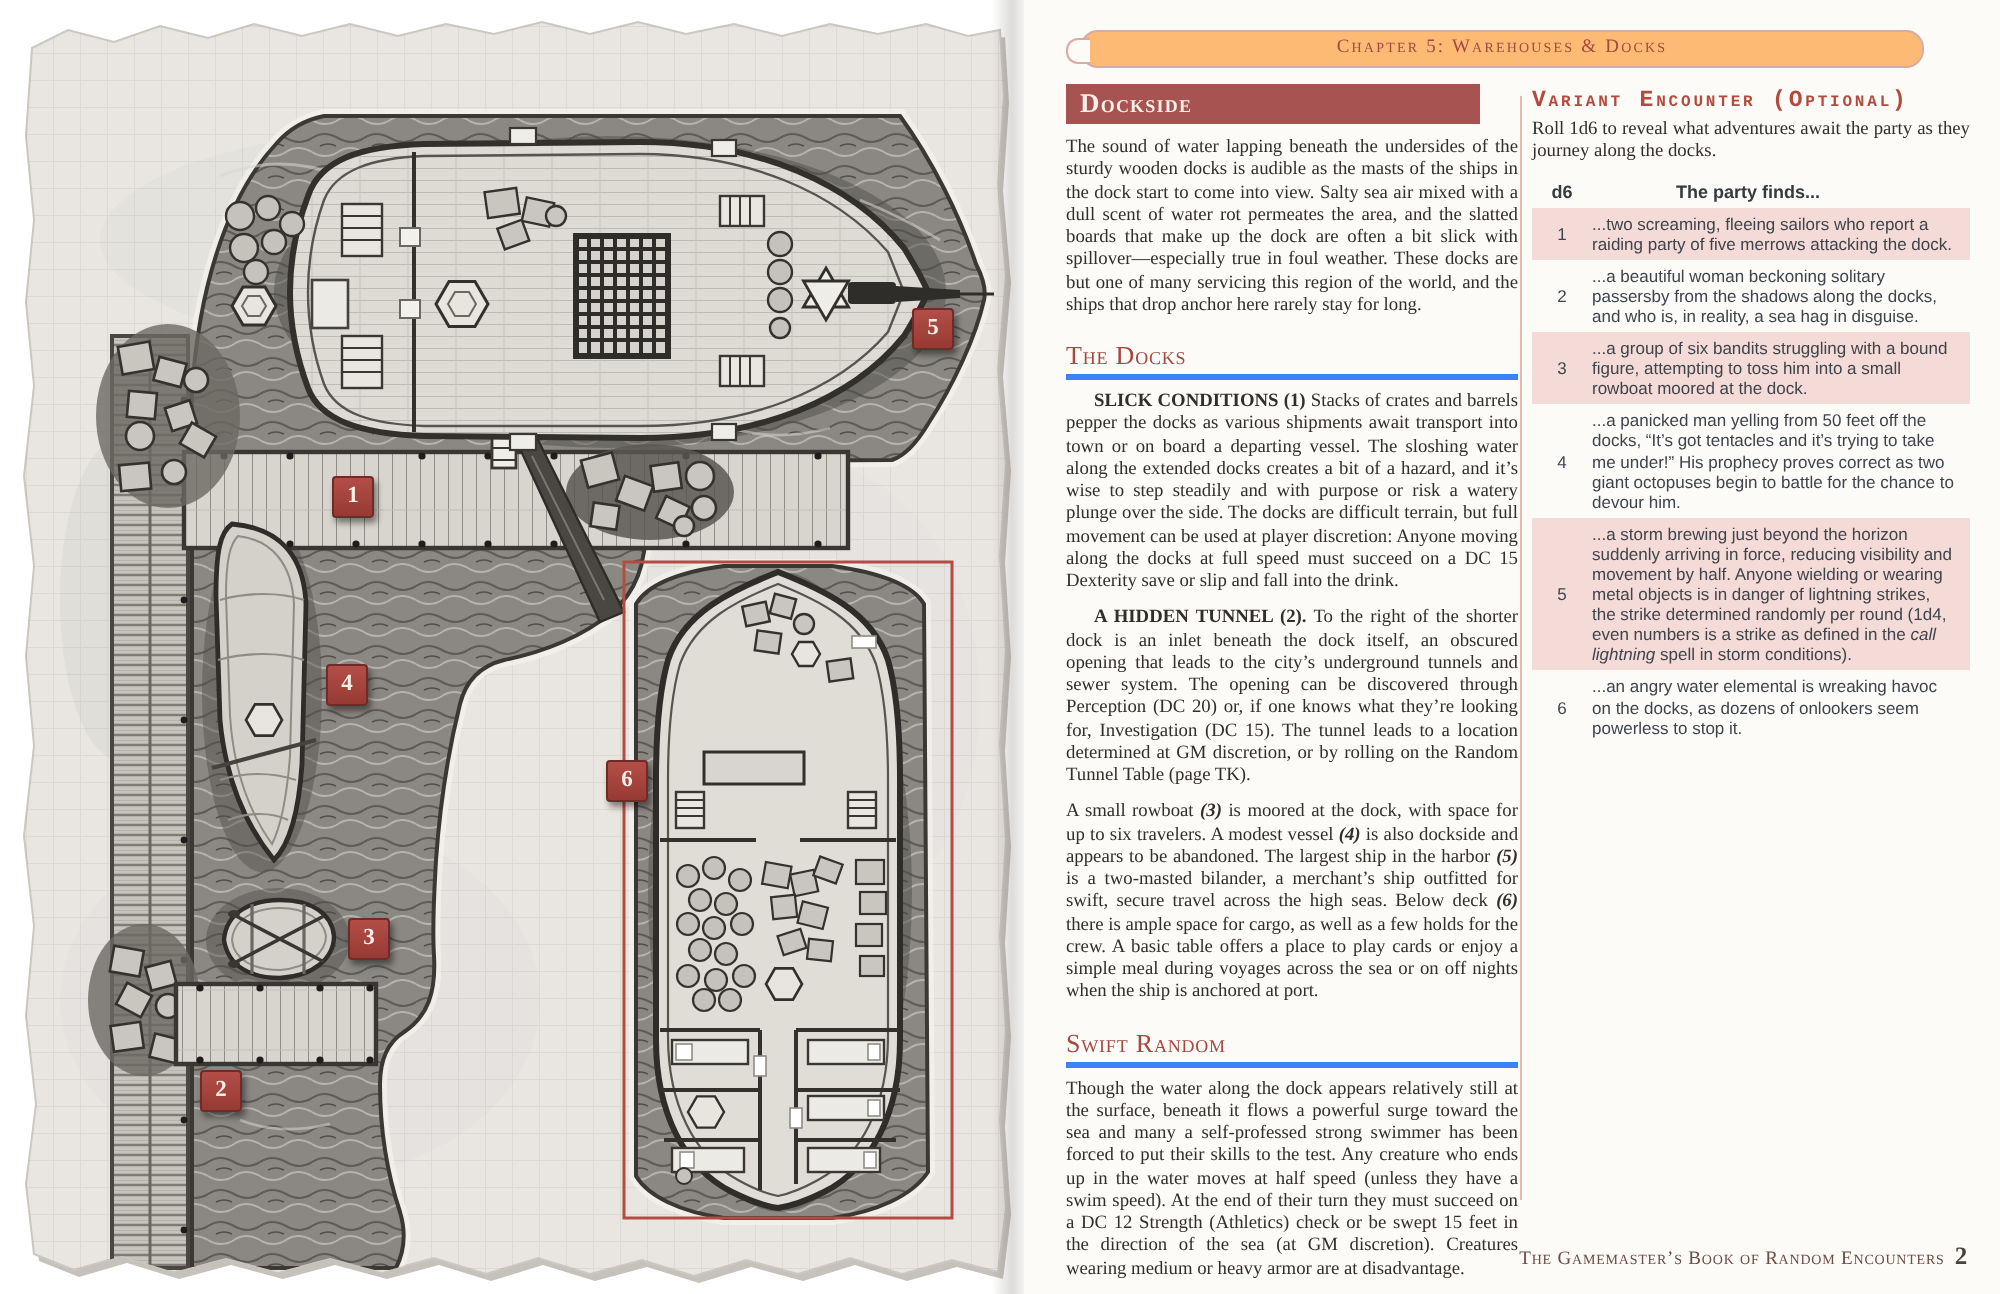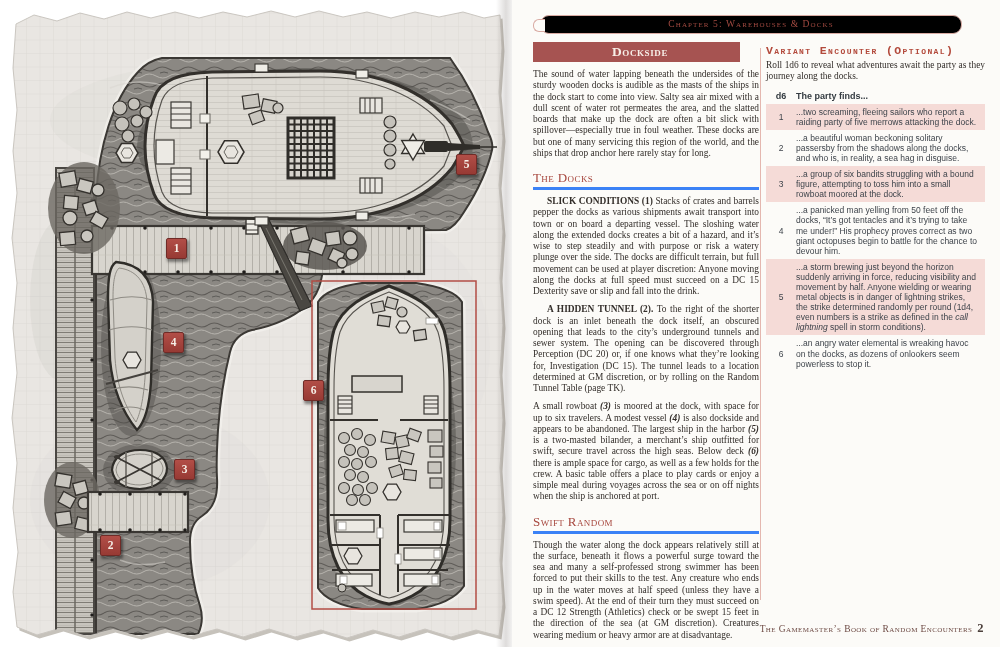--- a/index.html
+++ b/index.html
@@ -13,50 +13,50 @@
          background:linear-gradient(#b24e47,#973a34);border:1px solid #6f2b27;
          box-shadow:1.5px 2.5px 3px rgba(0,0,0,.45);
          color:#f5eee6;font:bold 11.5px/19px "Liberation Serif",serif;text-align:center;}
 
   
   #right-page{position:absolute;left:512px;top:0;width:488px;height:647px;background:#fcfbf8;}
   #gutter{position:absolute;left:496px;top:0;width:22px;height:647px;
           background:linear-gradient(90deg,rgba(0,0,0,0) 0%,rgba(90,80,75,.20) 45%,rgba(90,80,75,.07) 75%,rgba(0,0,0,0) 100%);}
 
   #chapter-pill{position:absolute;left:540px;top:15px;width:420px;height:17px;
-    border:1px solid #d9aba3;border-radius:9px;background:#000000;
+    border:1px solid #d9aba3;border-radius:9px;background:#fdba74;
     font-variant:small-caps;font-size:9.5px;letter-spacing:1.1px;color:#a34a41;
     text-align:center;line-height:17px;}
   #chapter-pill::before{content:"";position:absolute;left:-8px;top:3px;width:11px;height:11px;
     border:1px solid #d9aba3;border-right:none;border-radius:6px 0 0 6px;background:#fcfbf8;}
 
   #col-divider{position:absolute;left:760px;top:48px;width:1px;height:552px;background:#e4b7af;}
 
   #col-left{position:absolute;left:533px;top:42px;width:226px;color:#332e2a;}
   #col-right{position:absolute;left:766px;top:44px;width:219px;color:#332e2a;}
 
   .dockside-bar{width:207px;height:20px;background:#a65351;color:#f7efe8;
     font-variant:small-caps;font-weight:bold;font-size:13.5px;line-height:20px;
-    padding-left:7px;letter-spacing:.6px;box-sizing:border-box;margin:0 0 7px;text-align:center;}
+    padding-left:7px;letter-spacing:.6px;box-sizing:border-box;margin:0 0 7px;}
 
   .sec-head{font-variant:small-caps;font-size:13px;color:#a7473e;letter-spacing:.4px;
     border-bottom:3px solid #3b82f6;padding-bottom:1px;margin:11px 0 6px;}
 
   .serif-body{font-size:9.4px;line-height:11.25px;text-align:justify;margin:0 0 7px;}
   .runin{text-indent:14px;}
   .lead{font-weight:bold;}
   .marker{font-weight:bold;font-style:italic;}
 
   .variant-head{font-family:Liberation Mono, monospace;
     font-variant:small-caps;font-weight:bold;font-size:11.5px;letter-spacing:1.4px;
     color:#b34a3c;margin:0 0 3px;}
   .variant-intro{font-size:9.4px;line-height:11.3px;margin:0 0 6px;}
 
   .enc-table{font-family:"Liberation Sans","DejaVu Sans",sans-serif;color:#3e444b;}
-  .thead{display:flex;font-weight:bold;font-size:9px;color:#343b41;padding:2px 0 3px;}
+  .thead{display:flex;font-weight:bold;font-size:9px;color:#343b41;padding:2px 0 3px;gap:42px;}
   .trow{display:flex;font-size:8.5px;line-height:10.1px;padding:3px 2px 3px 0;}
   .trow.shaded{background:#f5dbd7;}
   .c-d6{width:30px;flex:0 0 30px;text-align:center;align-self:center;}
   .thead .c-d6{align-self:flex-start;}
   .c-desc{flex:1;padding-right:4px;}
   .it{font-style:italic;}
 
   #footer{position:absolute;right:16px;bottom:11px;font-variant:small-caps;
     font-size:9.5px;color:#6e4b45;letter-spacing:.4px;}
   #footer .pn{font-size:12.5px;font-weight:bold;color:#4c403c;margin-left:5px;font-variant:normal;}

